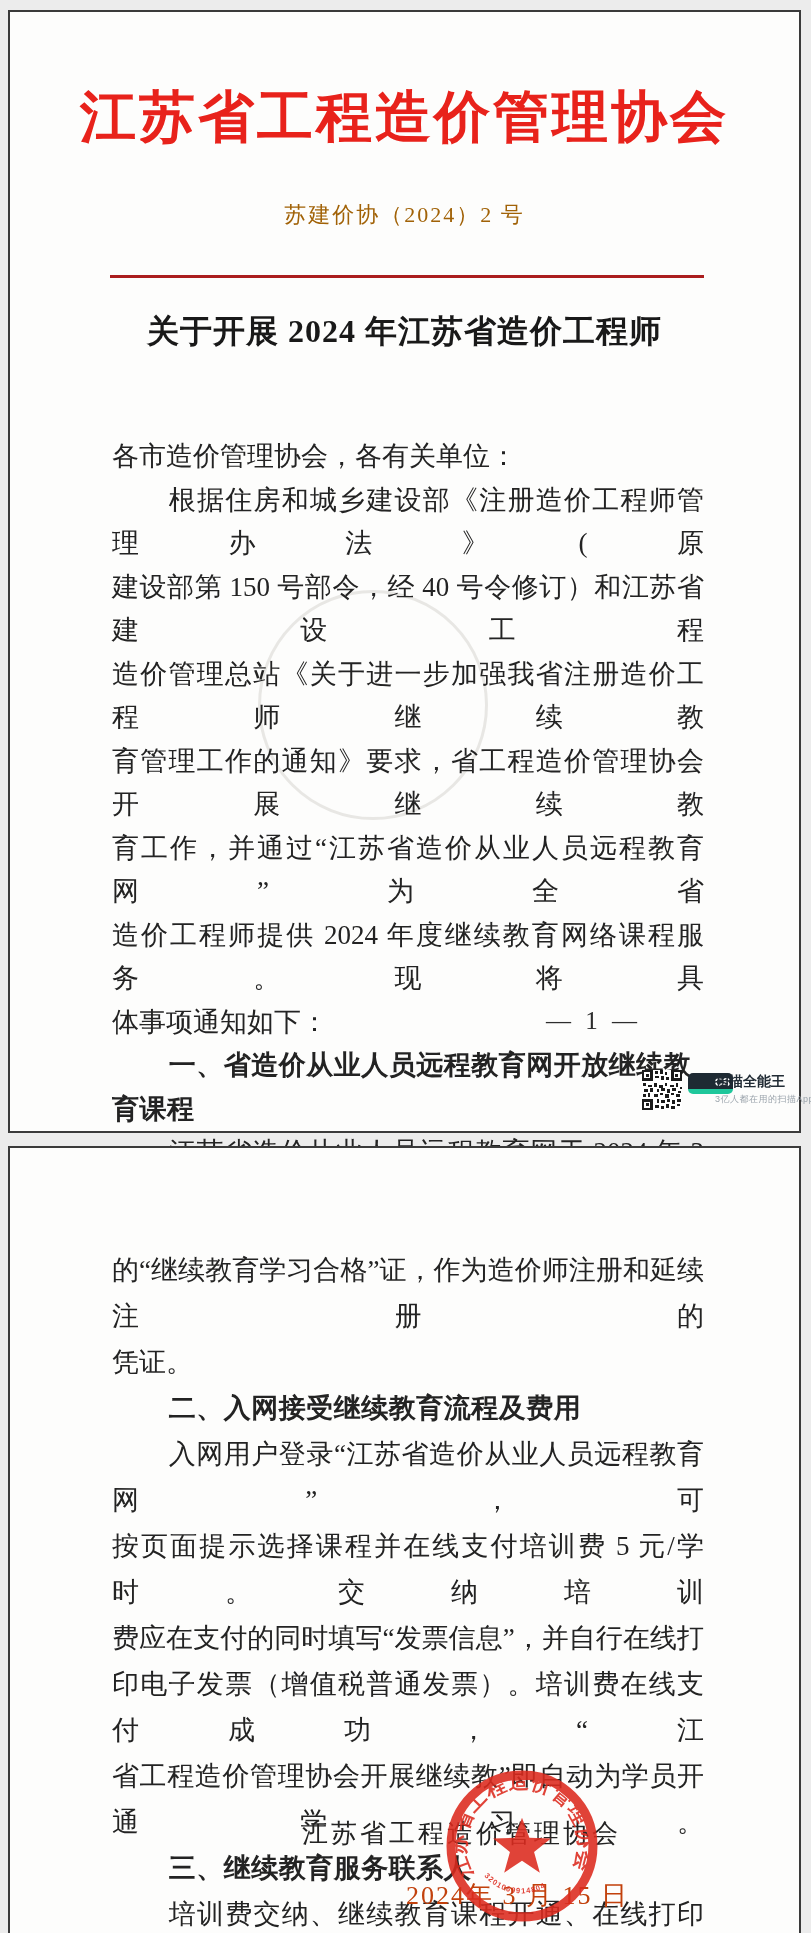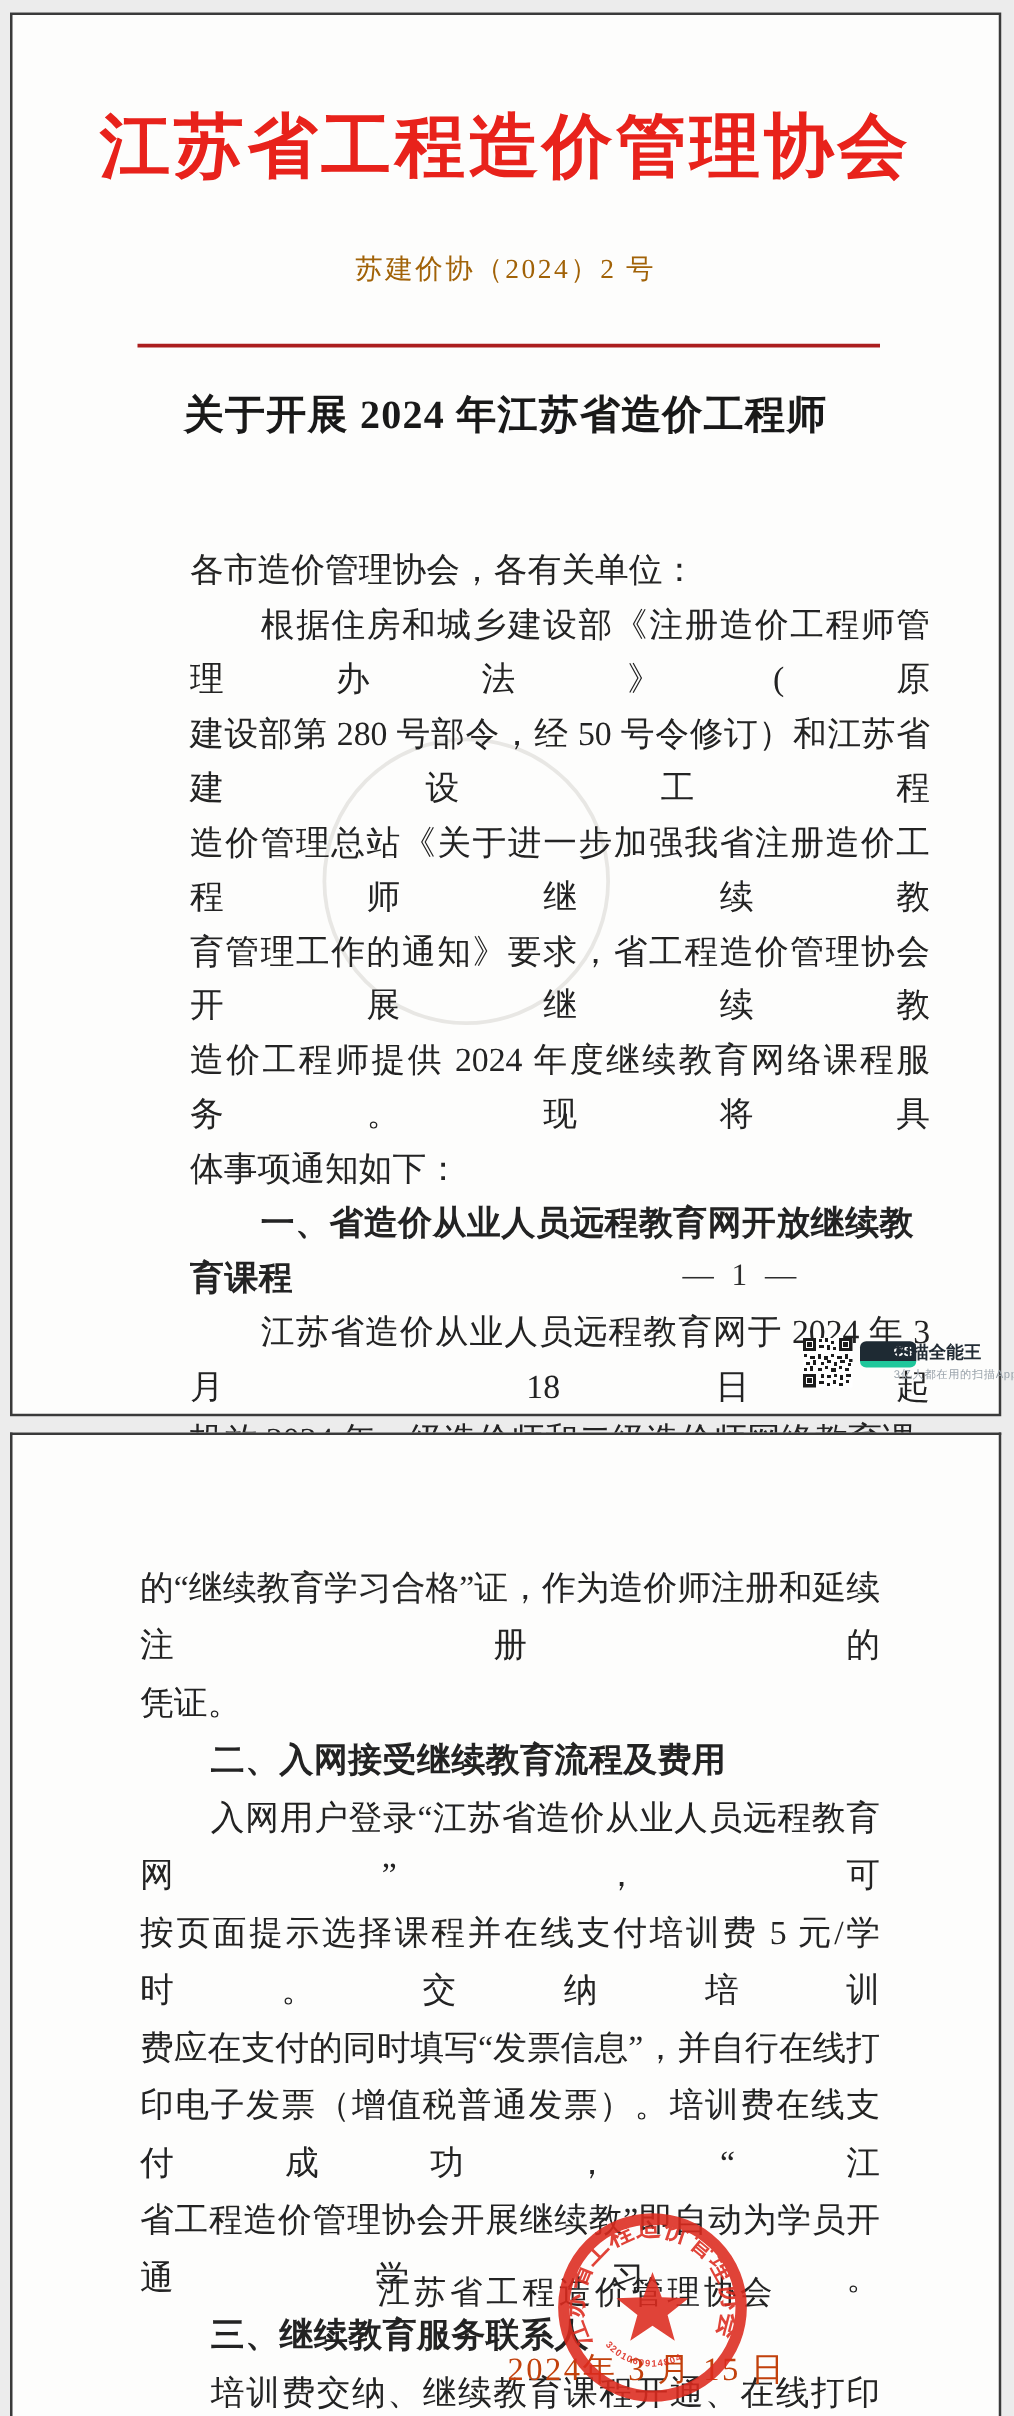--- a/index.html
+++ b/index.html
@@ -8,21 +8,21 @@
   .page{position:absolute;left:8px;width:793px;background:#fdfdfc;border:2px solid #3a3a3a;box-sizing:border-box;}
   .page1{top:10px;height:1123px;}
   .page2{top:1146px;height:790px;border-bottom:none;}
   .org-title{position:absolute;top:68px;left:0;width:100%;text-align:center;
     font-size:56px;font-weight:bold;color:#e8221b;letter-spacing:3px;white-space:nowrap;}
   .doc-no{position:absolute;top:188px;left:0;width:100%;text-align:center;font-size:22px;color:#a16207;letter-spacing:2px;}
   .red-rule{position:absolute;top:263px;left:100px;width:594px;height:3px;background:#ab1e1e;}
   .doc-title{position:absolute;top:296px;left:0;width:100%;text-align:center;
     font-size:32px;font-weight:bold;color:#191919;line-height:47px;letter-spacing:1px;}
   .body{position:absolute;left:102px;width:592px;color:#232323;}
-  .body1{top:423px;font-size:27px;line-height:43.5px;margin-left:40px;}
+  .body1{top:423px;font-size:27px;line-height:43.5px;}
   .body2{top:99px;font-size:27px;line-height:46px;}
   .line{min-height:1em;}
   .indent{text-indent:2.1em;}
   .bold{font-weight:700;font-family:"Liberation Sans","DejaVu Sans",sans-serif;letter-spacing:.5px;}
   .j{text-align:justify;text-align-last:justify;}
   .pageno{position:absolute;top:995px;right:158px;font-size:25px;color:#2d2d2d;letter-spacing:4px;}
   .ghost-stamp{position:absolute;left:248px;top:578px;width:224px;height:224px;border-radius:50%;
     border:3px solid rgba(170,165,155,.35);opacity:.7;}
   
   .wm{position:absolute;top:1056px;left:632px;width:150px;height:52px;}
@@ -52,23 +52,24 @@
     <div class="doc-title">
       <div>关于开展 2024 年江苏省造价工程师</div>
     </div>
 
     <div class="ghost-stamp"></div>
 
     <div class="body body1">
 
     <div class="line">各市造价管理协会，各有关单位：</div>
         <div class="line indent j">根据住房和城乡建设部《注册造价工程师管理办法》(原</div>
-        <div class="line j">建设部第 280 号部令，经 50 号令修订）和江苏省建设工程</div>
+        <div class="line j">建设部第 150 号部令，经 40 号令修订）和江苏省建设工程</div>
         <div class="line j">造价管理总站《关于进一步加强我省注册造价工程师继续教</div>
         <div class="line j">育管理工作的通知》要求，省工程造价管理协会开展继续教</div>
+        <div class="line j">育工作，并通过“江苏省造价从业人员远程教育网”为全省</div>
         <div class="line j">造价工程师提供 2024 年度继续教育网络课程服务。现将具</div>
         <div class="line">体事项通知如下：</div>
         <div class="line indent bold">一、省造价从业人员远程教育网开放继续教育课程</div>
         <div class="line indent j">江苏省造价从业人员远程教育网于 2024 年 3 月 18 日起</div>
         <div class="line">投放 2024 年一级造价师和二级造价师网络教育课程。</div>
         <div class="line indent j">造价师可登录“江苏省工程造价管理协会”官网或“造</div>
         <div class="line j">价远程教育” APP(安卓系统），按照界面提示入网学习，完</div>
         <div class="line j">成学时后即可自行在线打印江苏省工程造价管理协会出具</div>
       </div>
 

